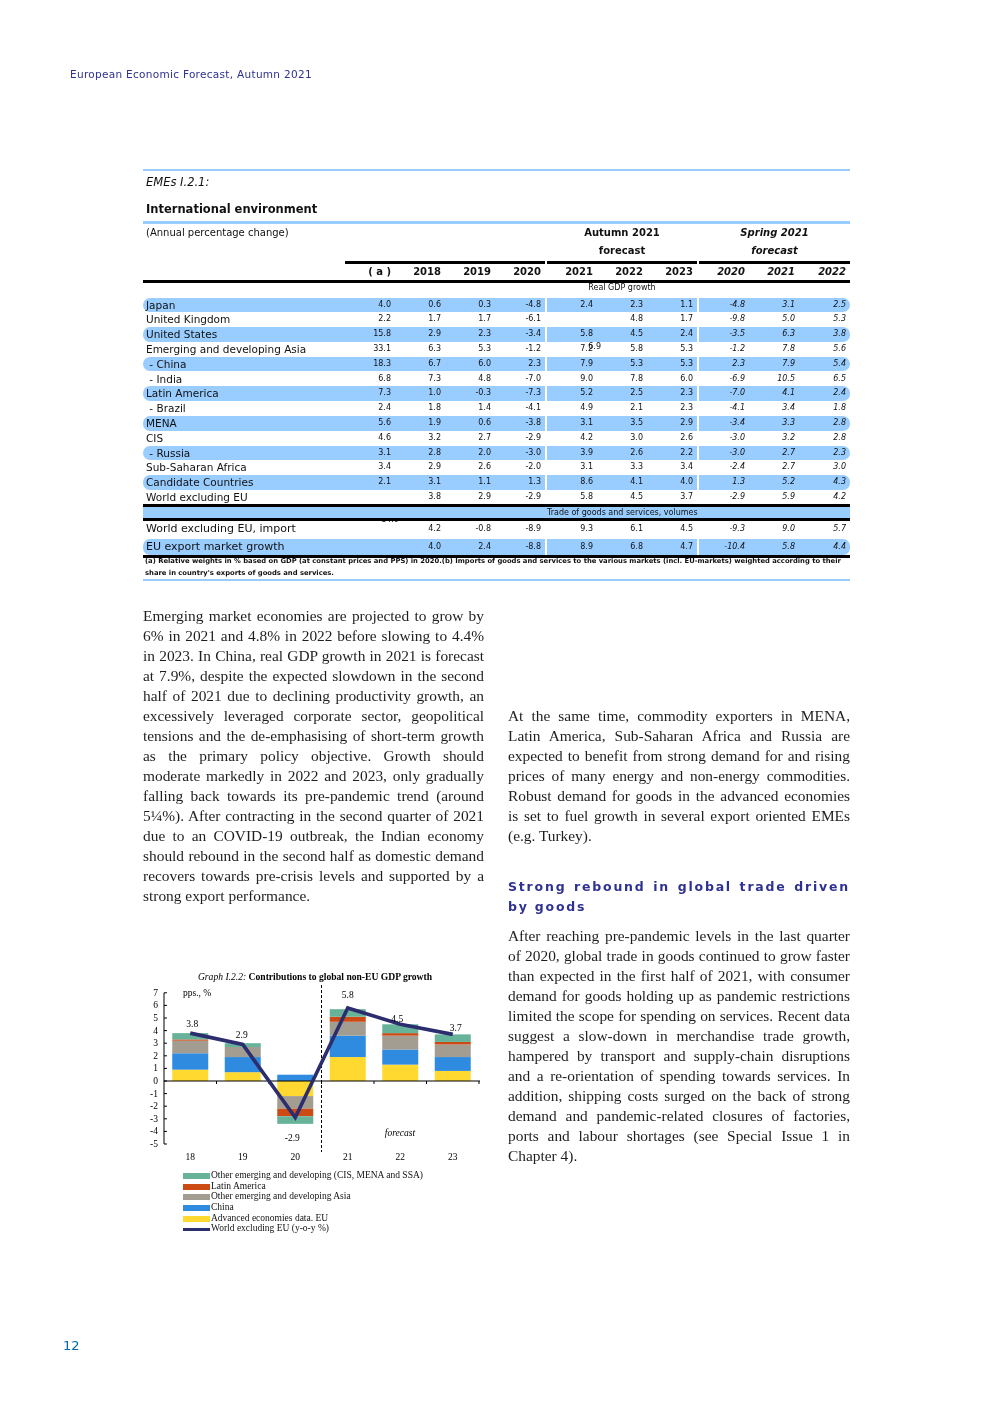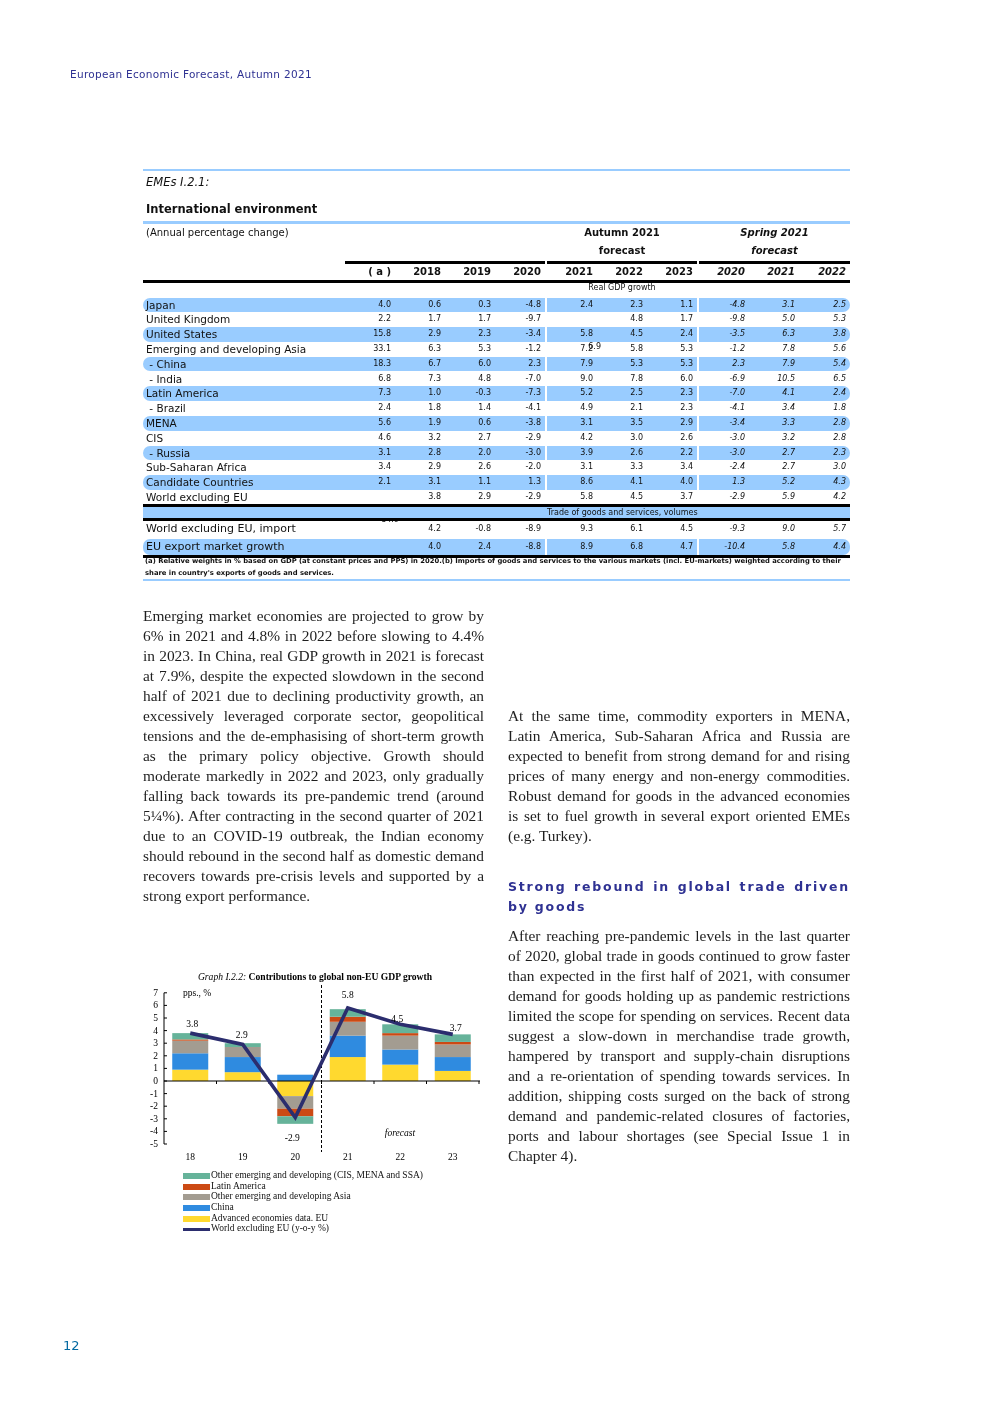--- a/index.html
+++ b/index.html
@@ -92,21 +92,21 @@
           <span class="val" style="left: 504px; width: 46px;">1.1</span>
           <span class="val it" style="left: 556px; width: 46px;">-4.8</span>
           <span class="val it" style="left: 606px; width: 46px;">3.1</span>
           <span class="val it" style="left: 656px; width: 47px;">2.5</span>
         </div>
         <div class="abs row tbl" style="top: 312.3px;">
           <span class="lbl">United Kingdom</span>
           <span class="val" style="left: 202px; width: 46px;">2.2</span>
           <span class="val" style="left: 252px; width: 46px;">1.7</span>
           <span class="val" style="left: 302px; width: 46px;">1.7</span>
-          <span class="val" style="left: 352px; width: 46px;">-9.7</span>
+          <span class="val" style="left: 352px; width: 46px;">-6.1</span>
           <span class="val" style="left: 412px; width: 46px; margin-top: 28px;">6.9</span>
           <span class="val" style="left: 454px; width: 46px;">4.8</span>
           <span class="val" style="left: 504px; width: 46px;">1.7</span>
           <span class="val it" style="left: 556px; width: 46px;">-9.8</span>
           <span class="val it" style="left: 606px; width: 46px;">5.0</span>
           <span class="val it" style="left: 656px; width: 47px;">5.3</span>
         </div>
         <div class="abs row tbl blue" style="top: 327.1px;">
           <span class="lbl">United States</span>
           <span class="val" style="left: 202px; width: 46px;">15.8</span>

